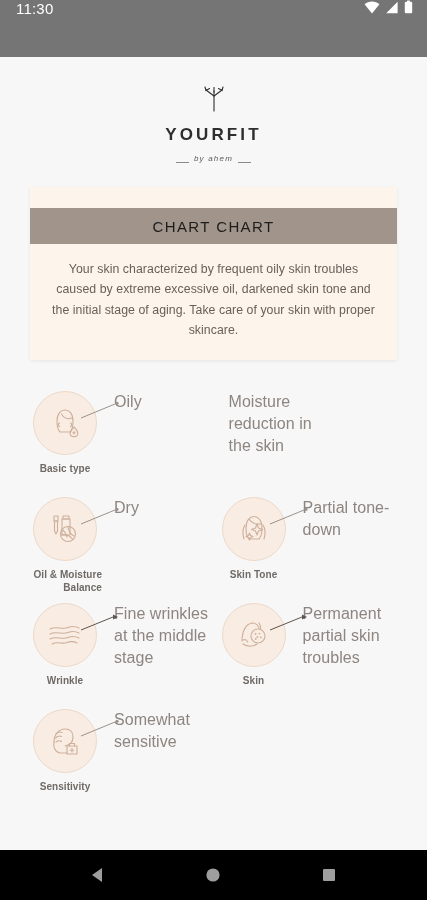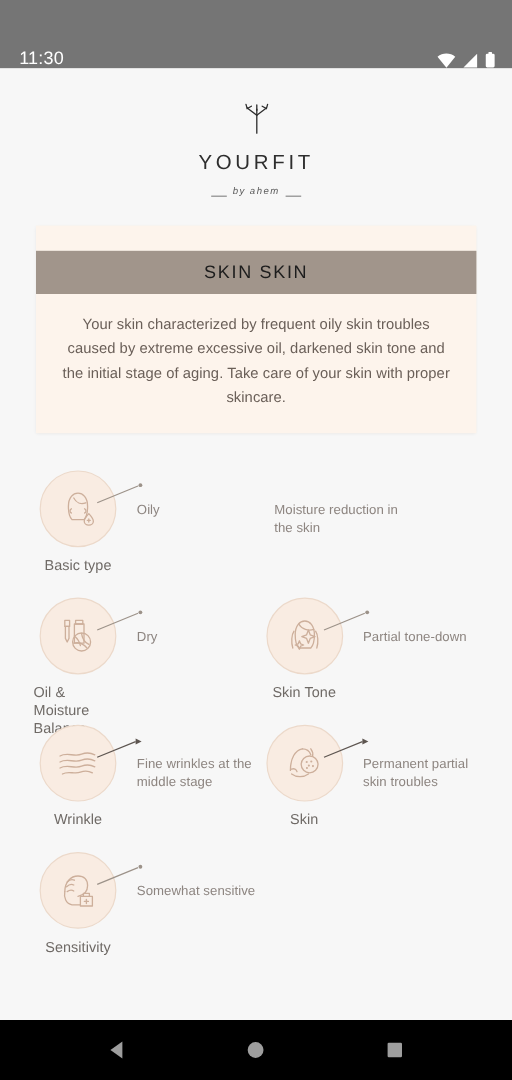--- a/index.html
+++ b/index.html
@@ -21,21 +21,21 @@
   }
 
   
   .status-bar {
     position: absolute;
     top: 0; left: 0;
     width: 427px;
     height: 57px;
     background: #757575;
     display: flex;
-    align-items: flex-end;
+    align-items: flex-start;
     justify-content: space-between;
     padding: 0 14px 0 16px;
     gap: 13px;
   }
   .status-time {
     color: #ffffff;
     font-size: 15px;
     letter-spacing: 0.2px;
   }
   .status-icons {
@@ -60,21 +60,21 @@
     margin-top: 27px;
     display: flex;
     flex-direction: column;
     align-items: center;
   }
   .brand-mark { margin-bottom: 7px; }
   .brand-name {
     font-size: 17px;
     letter-spacing: 3.1px;
     color: #2e2e2e;
-    font-weight: 400;
+    font-weight: 700;
   }
   .brand-sub {
     margin-top: 9px;
     font-size: 8px;
     letter-spacing: 1.2px;
     color: #5a5a5a;
     font-style: italic;
     display: flex;
     align-items: flex-end;
     gap: 5px;
@@ -148,39 +148,39 @@
     border-radius: 50%;
     background: #f9ece2;
     border: 1px solid #ecd9ca;
     display: flex;
     align-items: center;
     justify-content: center;
   }
   .icon-circle svg { display: block; }
   .result-label {
     margin-top: 8px;
-    font-size: 12px;
+    font-size: 10px;
     color: #6f6a66;
-    text-align: left;
+    text-align: right;
     line-height: 1.25;
     letter-spacing: 0.05px;
     max-width: 86px;
+    font-weight: bold;
   }
   .connector {
     position: absolute;
     left: 52px;
     top: 10px;
     width: 42px;
     height: 18px;
     pointer-events: none;
   }
   .result-value {
     margin-left: 12px;
-    margin-top: 26px;
-    font-size: 11px;
+    font-size: 16px;
     color: #8d8580;
     line-height: 1.38;
     letter-spacing: 0.05px;
     max-width: 104px;
   }
 
   
   .cta-card {
     position: absolute;
     left: 32px;
@@ -268,21 +268,21 @@
       </span>
       <div class="brand-name">YOURFIT</div>
       <div class="brand-sub">
         <span>by ahem</span>
       </div>
     </div>
 
     <div class="chart-card">
       <div class="chart-card-top"></div>
       <div class="chart-header">
-        <span class="chart-header-title">SKIN SKIN</span>
+        <span class="chart-header-title">CHART CHART</span>
       </div>
       <div class="chart-body">
         <p class="chart-desc">Your skin characterized by frequent oily skin troubles caused by extreme excessive oil, darkened skin tone and the initial stage of aging. Take care of your skin with proper skincare.</p>
       </div>
     </div>
 
     <div class="results">
 
       <div class="result-item">
         <div class="result-left">

